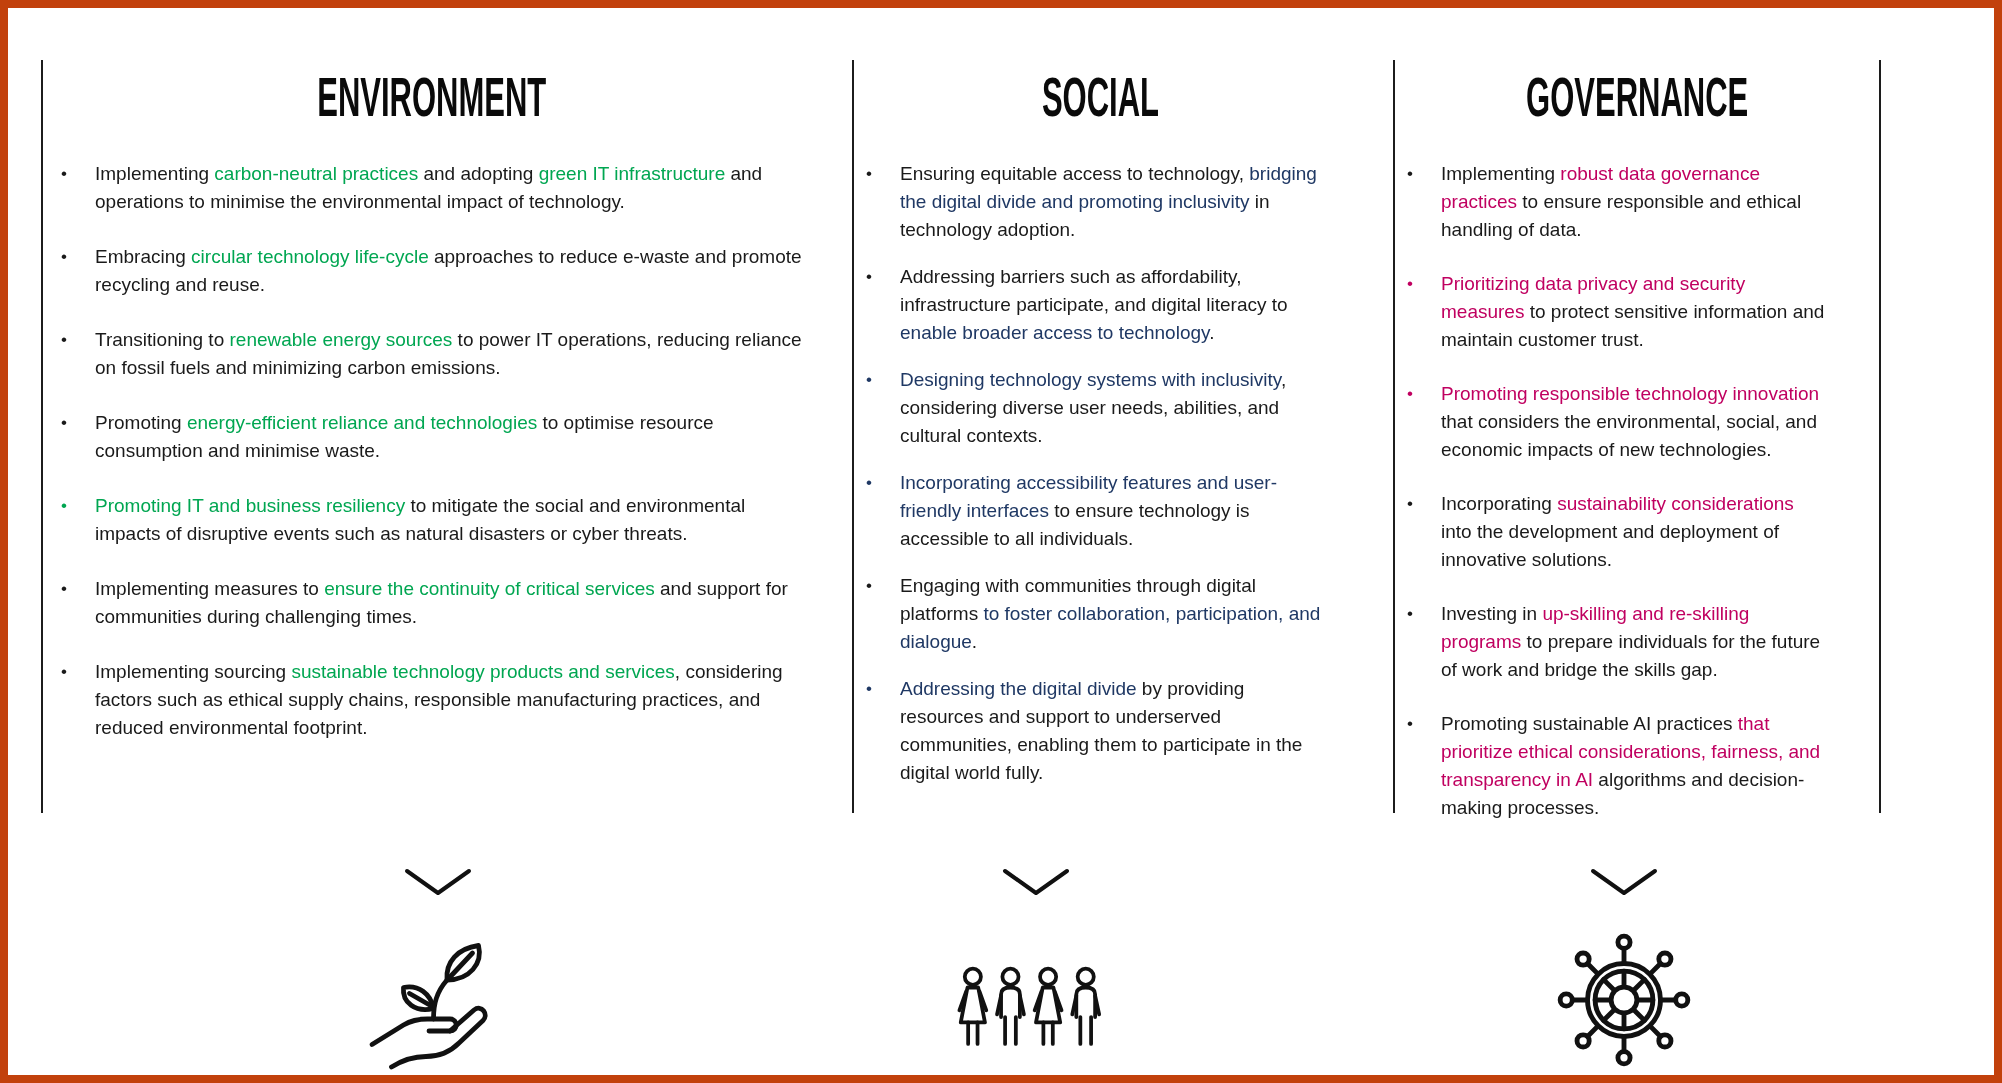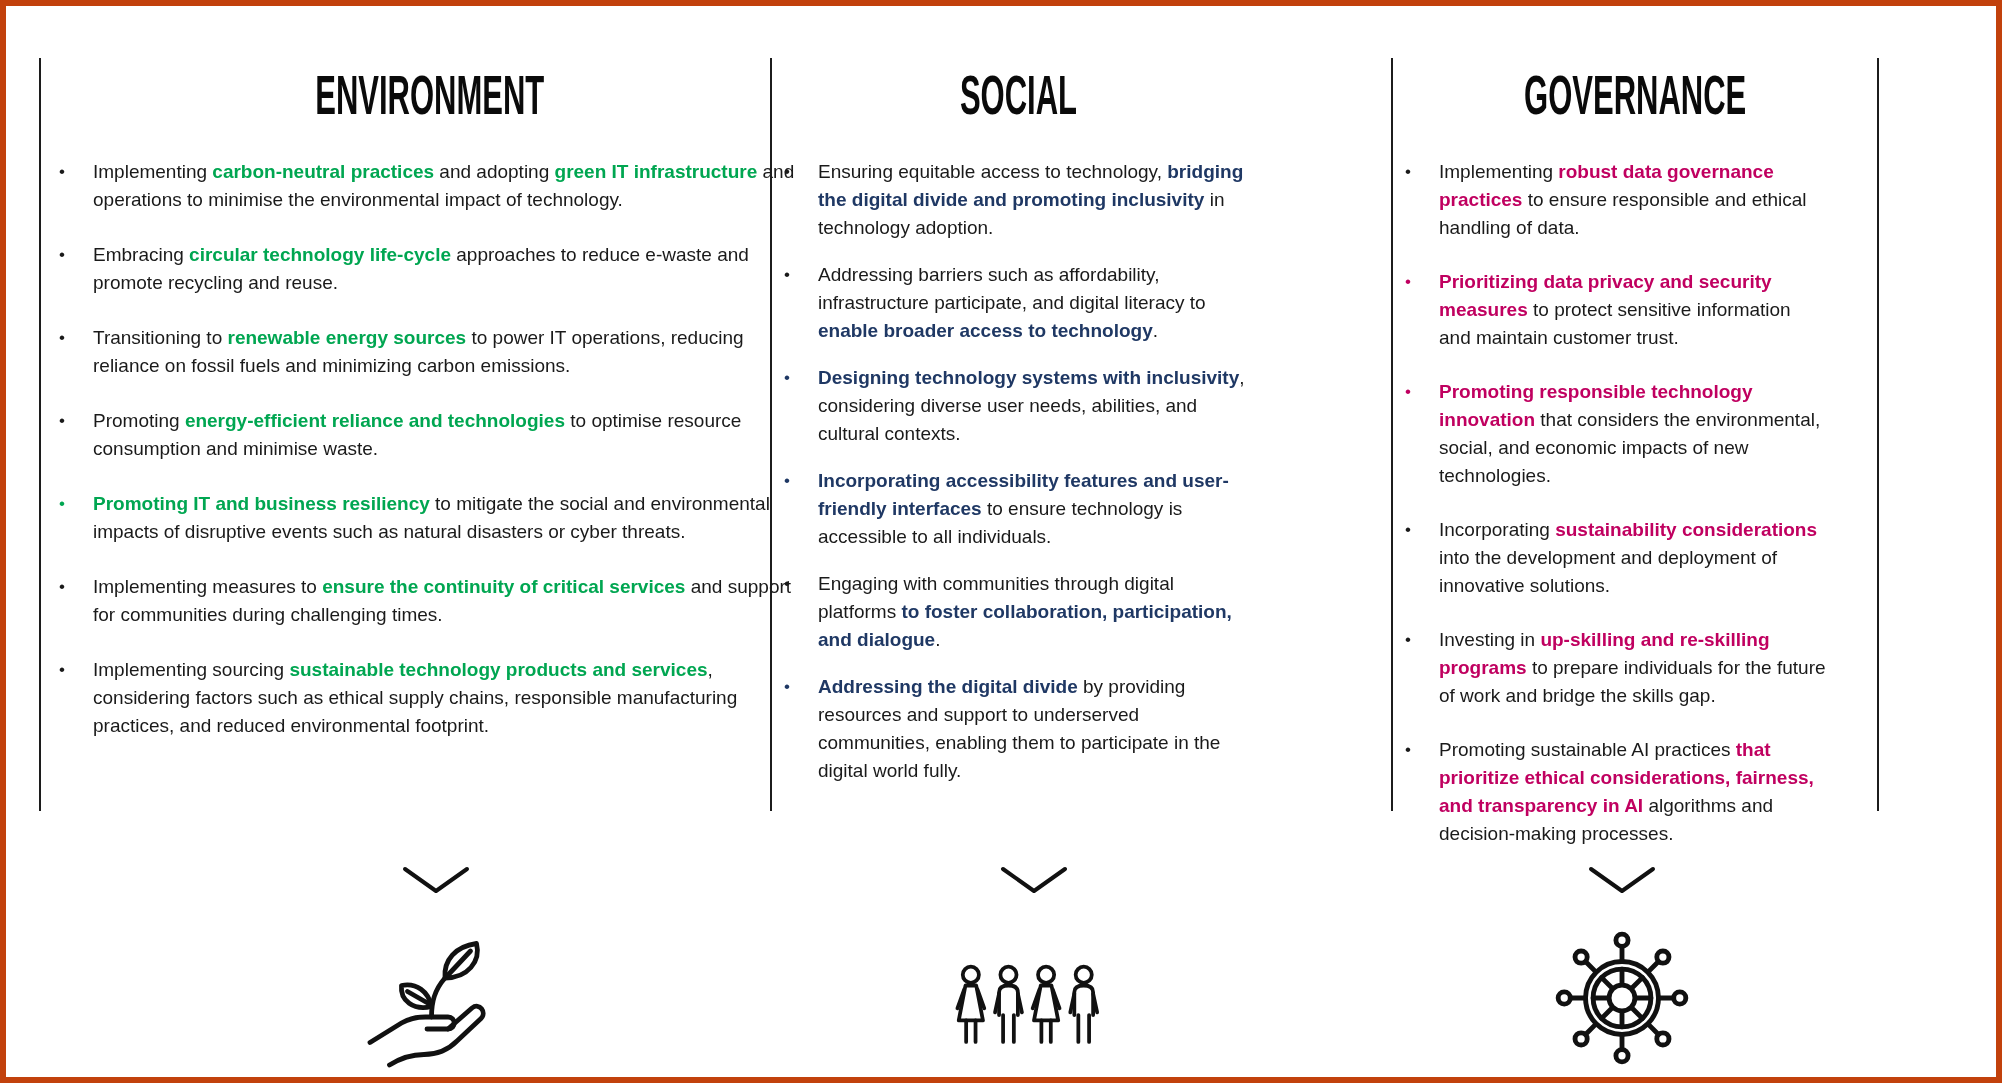--- a/index.html
+++ b/index.html
@@ -1,38 +1,38 @@
 <!DOCTYPE html>
 <html><head>
 <meta charset="utf-8">
 <style>
   html,body{margin:0;padding:0;background:#fff;}
   .page{
     position:relative;width:2002px;height:1083px;box-sizing:border-box;
-    border:6px solid #c2410c;background:#fff;overflow:hidden;
+    border:8px solid #c2410c;background:#fff;overflow:hidden;
     font-family:"Liberation Sans",sans-serif;color:#1a1a1a;
   }
   .col{position:absolute;top:52px;height:753px;border-left:2px solid #1c1c1c;box-sizing:border-box;}
   .col-env{left:33px;width:779px;}
-  .col-soc{left:764px;width:495px;}
+  .col-soc{left:844px;width:495px;}
   .col-gov{left:1385px;width:488px;border-right:2px solid #1c1c1c;}
   .col-header{height:64px;padding-top:4px;text-align:center;}
   .col-title{display:inline-block;font-weight:700;font-size:50px;color:#0a0a0a;
     transform:scale(0.62,1.12);transform-origin:center top;white-space:nowrap;letter-spacing:0;}
   .bullet-list{margin-top:32px;font-size:19px;line-height:28px;}
   .col-env .bullet-list{padding:0 16px 0 18px;}
   .col-soc .bullet-list{padding:0 18px 0 12px;}
   .col-gov .bullet-list{padding:0 50px 0 12px;}
   .bullet-row{display:flex;}
   .col-env .bullet-row{margin-bottom:27px;}
   .col-soc .bullet-row{margin-bottom:19px;}
   .col-gov .bullet-row{margin-bottom:26px;}
   .bullet{flex:0 0 34px;font-size:17px;}
   .bullet-text{flex:1;}
-  .hl{color:var(--accent);font-weight:700;}
+  .hl{color:var(--accent);font-weight:400;}
   .hl-bullet{color:var(--accent);}
   .footer-group{position:absolute;width:200px;display:flex;flex-direction:column;align-items:center;}
   .fg-env{left:330px;top:858px;}
   .fg-soc{left:928px;top:858px;}
   .fg-gov{left:1516px;top:858px;}
   .icon-svg{stroke:#111;fill:none;stroke-linecap:round;stroke-linejoin:round;}
   .fg-env .big-icon{margin-top:22px;}
   .fg-soc .big-icon{margin-top:46px;}
   .fg-gov .big-icon{margin-top:20px;}
 </style>

